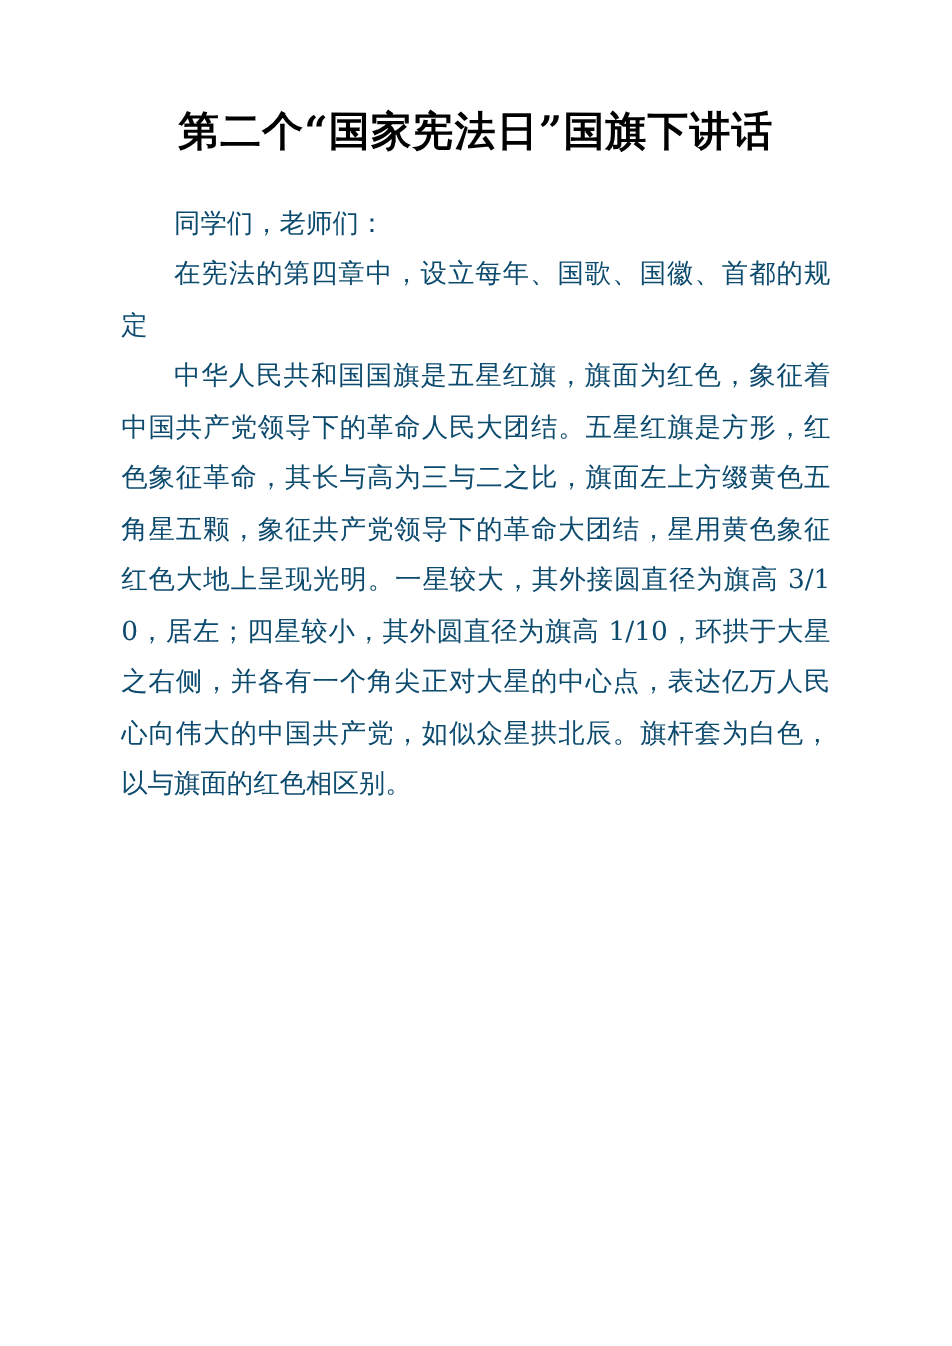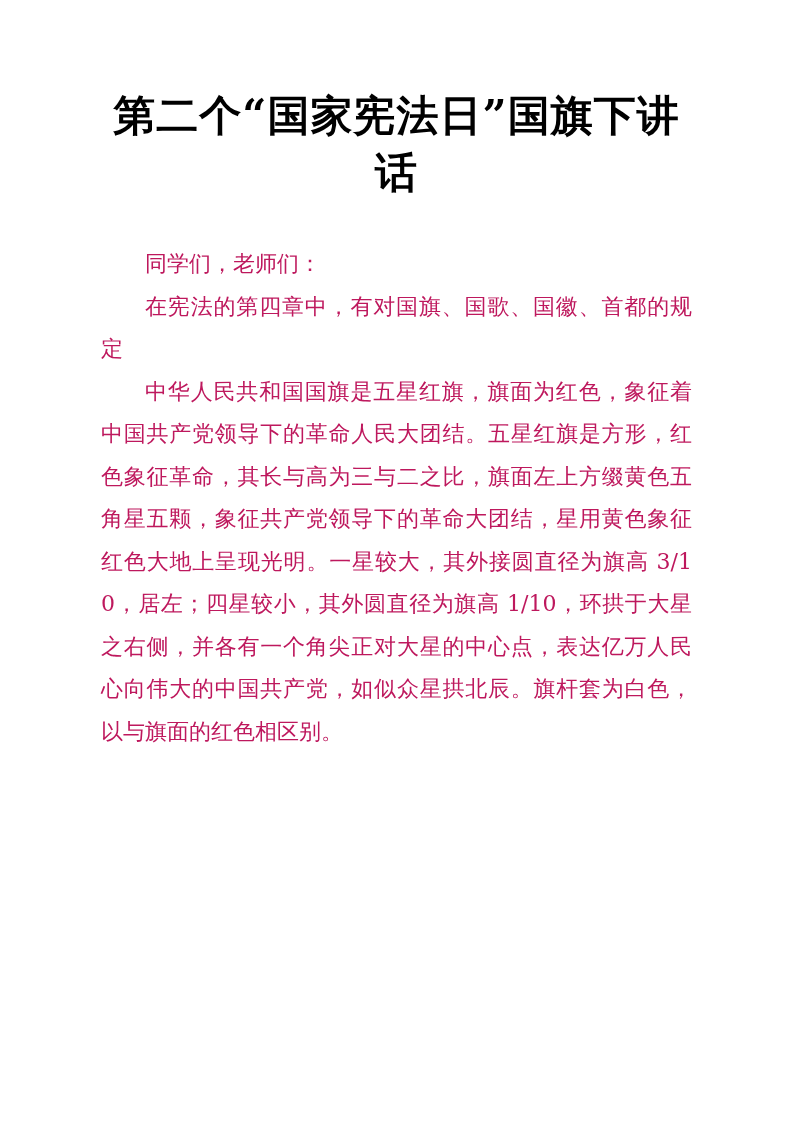--- a/index.html
+++ b/index.html
@@ -11,42 +11,42 @@
     position: relative;
     width: 793px;
     height: 1122px;
     margin: 0 auto;
     background: #ffffff;
     color: #000000;
     padding: 88px 101px 40px 101px;
     overflow: hidden;
   }
   .doc-title {
-    font-size: 42px;
+    font-size: 34px;
     font-weight: bold;
     text-align: center;
     letter-spacing: 1px;
     line-height: 1.35;
-    margin-bottom: 42px;
+    margin-bottom: 32px;
     color: #000000;
   }
   .doc-body p {
     font-size: 22px;
     line-height: 42.5px;
     text-align: justify;
     text-justify: inter-ideograph;
     text-indent: 2em;
-    color: #be185d;
+    color: #0c4a6e;
     word-break: break-all;
   }
 </style>
 </head>
 <body>
 
 <div class="page">
   <h1 class="doc-title">第二个“国家宪法日”国旗下讲话</h1>
 
   <div class="doc-body">
     <p>同学们，老师们：</p>
-    <p>在宪法的第四章中，有对国旗、国歌、国徽、首都的规定</p>
+    <p>在宪法的第四章中，设立每年、国歌、国徽、首都的规定</p>
     <p>中华人民共和国国旗是五星红旗，旗面为红色，象征着中国共产党领导下的革命人民大团结。五星红旗是方形，红色象征革命，其长与高为三与二之比，旗面左上方缀黄色五角星五颗，象征共产党领导下的革命大团结，星用黄色象征红色大地上呈现光明。一星较大，其外接圆直径为旗高 3/10，居左；四星较小，其外圆直径为旗高 1/10，环拱于大星之右侧，并各有一个角尖正对大星的中心点，表达亿万人民心向伟大的中国共产党，如似众星拱北辰。旗杆套为白色，以与旗面的红色相区别。</p>
   </div>
 </div>
 
 </body></html>

